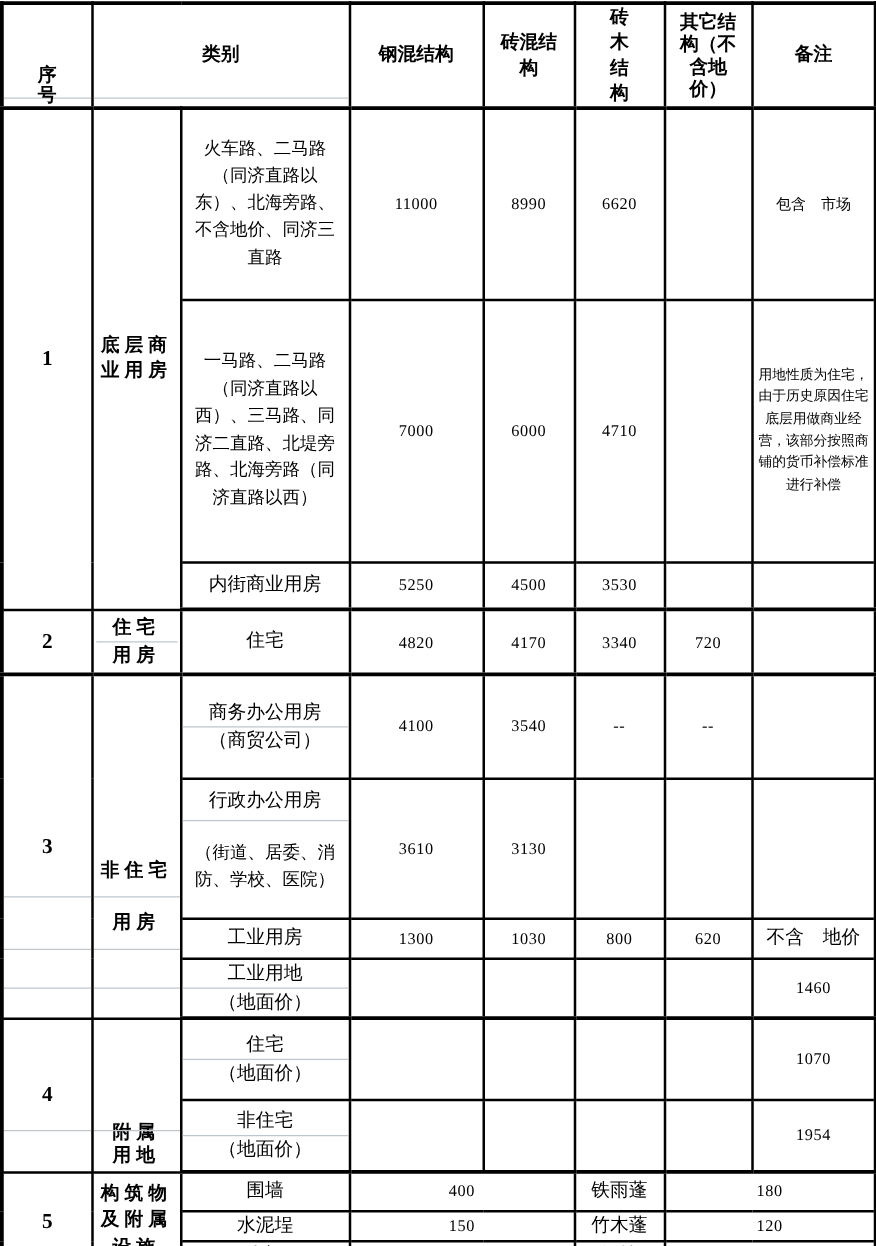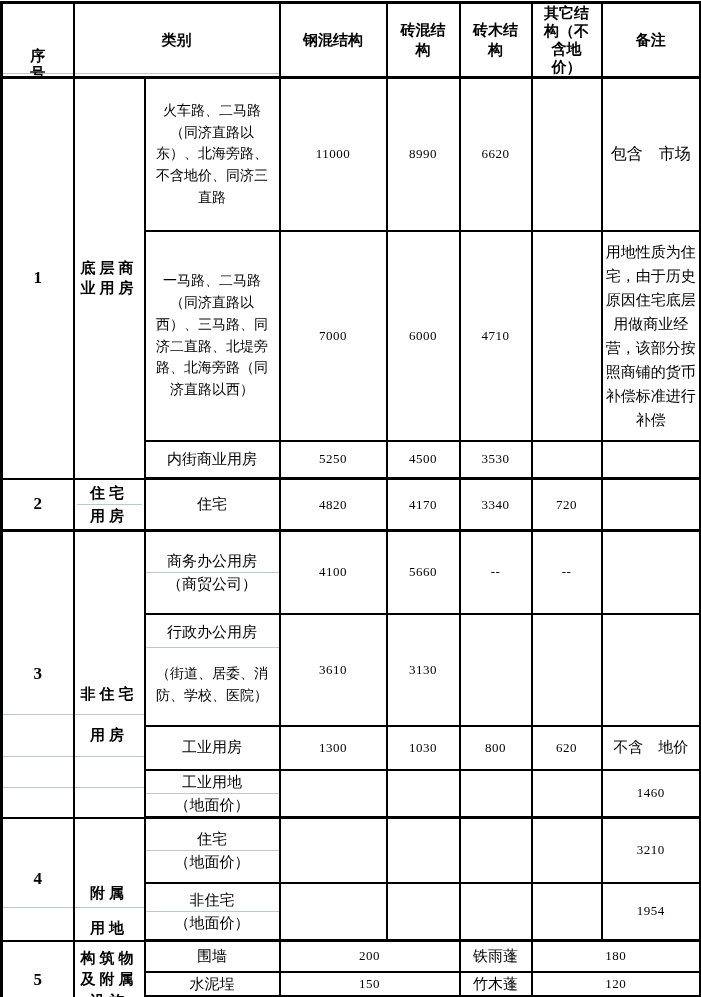--- a/index.html
+++ b/index.html
@@ -9,21 +9,21 @@
              border:3px solid #000;}
   td{border:2px solid #000;text-align:center;vertical-align:middle;
      font-size:15px;line-height:1.35;padding:0;overflow:hidden;position:relative;box-sizing:border-box;}
   tr.secend td{border-bottom-width:3px;text-align:center;}
   .hdr{font-weight:bold;font-size:15px;}
   .serial{font-weight:bold;font-size:17px;}
   .cat{font-weight:bold;letter-spacing:4px;font-size:15px;padding:0 2px;}
   .lbl{font-size:15px;padding:1px 4px;}
   .num{font-size:13px;letter-spacing:0.5px;}
   .roads{font-size:14px;padding:2px 5px;line-height:1.55;}
-  .remark{font-size:15px;padding:2px 3px;line-height:1.6;}
+  .remark{font-size:11px;padding:2px 3px;line-height:1.6;}
   .rel{position:relative;width:100%;height:100%;}
   .faint{position:absolute;left:0;right:0;height:1px;background:#bfc6cc;}
   .absline{position:absolute;left:0;right:0;display:flex;align-items:center;justify-content:center;}
   .centerall{position:absolute;left:0;right:0;top:0;bottom:0;display:flex;align-items:center;justify-content:center;}
   .two{display:flex;flex-direction:column;width:100%;height:100%;}
   .two .ln{flex:1;display:flex;align-items:center;justify-content:center;padding:1px 3px;box-sizing:border-box;}
   .two .div{height:1px;background:#bfc6cc;flex:none;}
 </style>
 </head>
 <body>
@@ -51,34 +51,34 @@
       </div>
     </td>
     <td class="hdr" colspan="2">
       <div class="rel">
         <div class="faint" style="top:33px"></div>
         <div class="centerall">类别</div>
       </div>
     </td>
     <td class="hdr">钢混结构</td>
     <td class="hdr" style="padding:0 11px">砖混结构</td>
-    <td class="hdr" style="padding:0 11px">砖木结构</td>
+    <td class="hdr" style="padding:0 26px">砖木结构</td>
     <td class="hdr" style="padding:0 6px;line-height:1.2">其它结构（不含地价）</td>
     <td class="hdr">备注</td>
   </tr>
 
   <tr style="height:153px">
     <td class="serial" rowspan="3">1</td>
     <td class="cat" rowspan="3">底层商业用房</td>
     <td class="roads">火车路、二马路（同济直路以东）、北海旁路、不含地价、同济三直路</td>
     <td class="num">11000</td>
     <td class="num">8990</td>
     <td class="num">6620</td>
     <td></td>
-    <td class="remark" style="font-size:16px">包含　市场</td>
+    <td class="remark" style="font-size:12px">包含　市场</td>
   </tr>
 
   <tr style="height:210px">
     <td class="roads">一马路、二马路（同济直路以西）、三马路、同济二直路、北堤旁路、北海旁路（同济直路以西）</td>
     <td class="num">7000</td>
     <td class="num">6000</td>
     <td class="num">4710</td>
     <td></td>
     <td class="remark">用地性质为住宅，由于历史原因住宅底层用做商业经营，该部分按照商铺的货币补偿标准进行补偿</td>
   </tr>
@@ -130,42 +130,42 @@
       </div>
     </td>
     <td>
       <div class="two">
         <div class="ln lbl">商务办公用房</div>
         <div class="div"></div>
         <div class="ln lbl">（商贸公司）</div>
       </div>
     </td>
     <td class="num">4100</td>
-    <td class="num">5660</td>
+    <td class="num">3540</td>
     <td class="num">--</td>
     <td class="num">--</td>
     <td></td>
   </tr>
 
   <tr style="height:112px">
     <td>
       <div class="rel" style="height:108px;">
         <div class="absline lbl" style="top:0;height:31px">行政办公用房</div>
         <div class="faint" style="top:31px"></div>
         <div class="absline roads" style="top:31px;bottom:0">（街道、居委、消防、学校、医院）</div>
       </div>
     </td>
     <td class="num">3610</td>
     <td class="num">3130</td>
     <td></td>
     <td></td>
     <td></td>
   </tr>
 
-  <tr style="height:44px">
+  <tr style="height:32px">
     <td class="lbl">工业用房</td>
     <td class="num">1300</td>
     <td class="num">1030</td>
     <td class="num">800</td>
     <td class="num">620</td>
     <td class="lbl">不含　地价</td>
   </tr>
 
   <tr class="secend" style="height:48px">
     <td>
@@ -186,39 +186,39 @@
     <td rowspan="2">
       <div class="rel">
         <div class="faint" style="top:28px"></div>
         <div class="faint" style="top:61px"></div>
 
         <div class="centerall serial">4</div>
       </div>
     </td>
     <td rowspan="2">
       <div class="rel">
-        <div class="absline cat" style="top:0;height:28px">附属</div>
+        <div class="absline cat" style="top:16px;height:28px">附属</div>
         <div class="faint" style="top:28px"></div>
         <div class="absline cat" style="top:28px;height:43px">用地</div>
         <div class="faint" style="top:61px"></div>
 
       </div>
     </td>
     <td>
       <div class="two">
         <div class="ln lbl">住宅</div>
         <div class="div"></div>
         <div class="ln lbl">（地面价）</div>
       </div>
     </td>
     <td></td>
     <td></td>
     <td></td>
     <td></td>
-    <td class="num">3210</td>
+    <td class="num">1070</td>
   </tr>
 
   <tr class="secend" style="height:58px">
     <td>
       <div class="two">
         <div class="ln lbl">非住宅</div>
         <div class="div"></div>
         <div class="ln lbl">（地面价）</div>
       </div>
     </td>
@@ -226,21 +226,21 @@
     <td></td>
     <td></td>
     <td></td>
     <td class="num">1954</td>
   </tr>
 
   <tr style="height:31px">
     <td class="serial" rowspan="3">5</td>
     <td class="cat" rowspan="3" style="line-height:1.45">构筑物及附属设施</td>
     <td class="lbl">围墙</td>
-    <td class="num" colspan="2">200</td>
+    <td class="num" colspan="2">400</td>
     <td class="lbl">铁雨蓬</td>
     <td class="num" colspan="2">180</td>
   </tr>
   <tr style="height:22px">
     <td class="lbl">水泥埕</td>
     <td class="num" colspan="2">150</td>
     <td class="lbl">竹木蓬</td>
     <td class="num" colspan="2">120</td>
   </tr>
   <tr style="height:23px">

